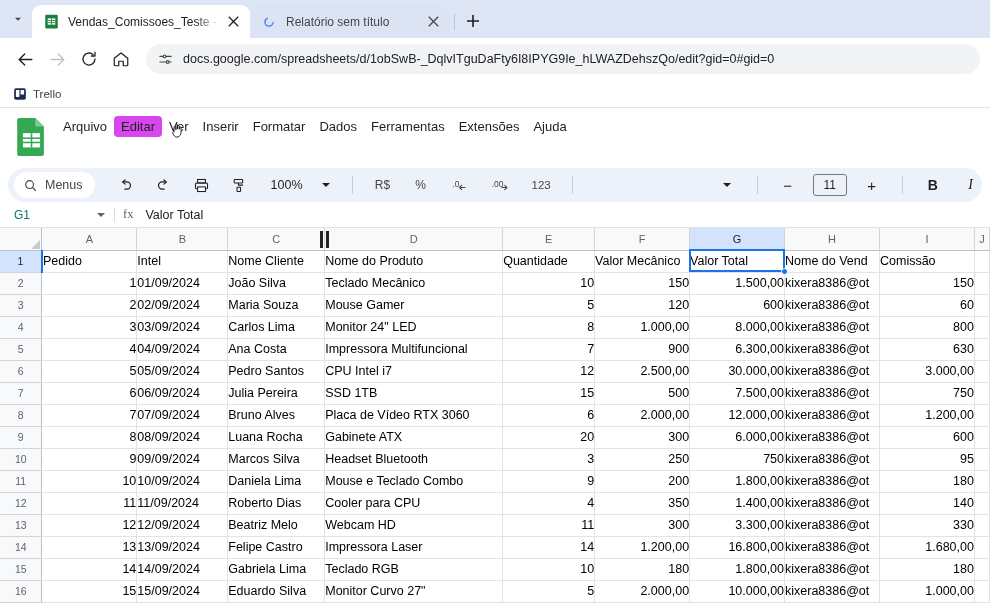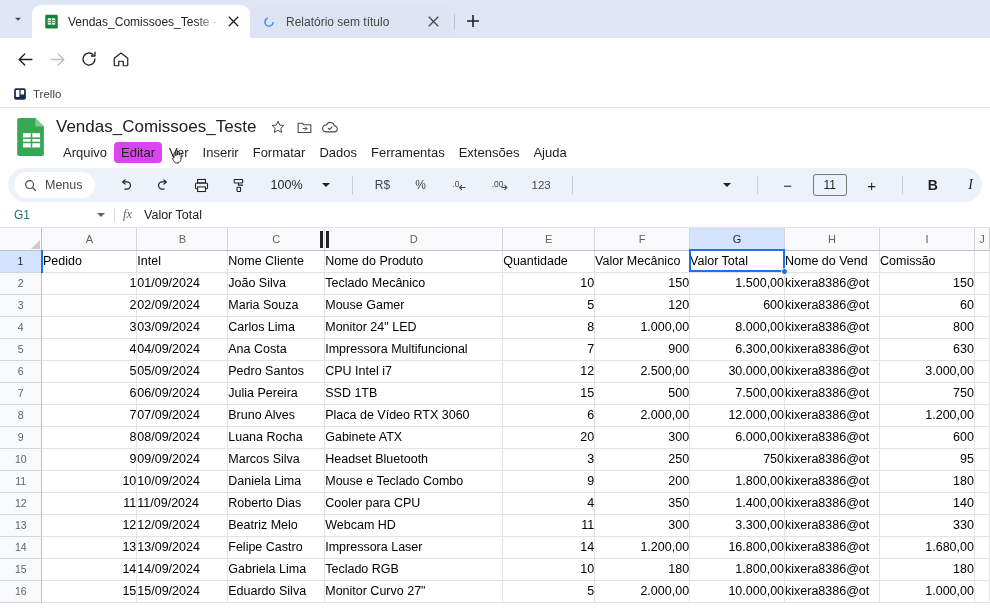--- a/index.html
+++ b/index.html
@@ -216,21 +216,21 @@
     padding-left: 6px;
   }
   .namebox {
     width: 84px;
     font-size: 12px;
     color: #0f766e;
     padding-left: 8px;
   }
   .namebox-arrow { width: 22px; display: flex; justify-content: center; }
   .fx-sep { width: 1px; height: 14px; background: #dadce0; margin: 0 8px 0 2px; }
-  .fx-label { font-size: 12.5px; font-style: italic; color: #5f6368; font-family: "Liberation Serif", serif; }
+  .fx-label { font-size: 12.5px; color: #5f6368; font-family: "Liberation Serif", serif; }
   .formula-value { font-size: 12.5px; color: #202124; padding-left: 12px; }
 
   
   .grid-wrap { position: relative; background: #ffffff; }
   table.grid { border-collapse: collapse; table-layout: fixed; }
   table.grid td, table.grid th { padding: 0; margin: 0; }
 
   .corner-cell {
     width: 42px; height: 22px;
     background: #f8f9fa;
@@ -389,20 +389,30 @@
         <path d="M20 12a8 8 0 1 1-2.6-5.9" stroke="#1f1f1f" stroke-width="1.7" fill="none" stroke-linecap="round"></path>
         <path d="M20 3v5h-5" stroke="#1f1f1f" stroke-width="1.7" fill="none" stroke-linecap="round" stroke-linejoin="round"></path>
       </svg>
   </div>
   <div class="nav-btn">
     <svg width="18" height="18" viewBox="0 0 24 24">
         <path d="M3 11l9-7 9 7v9a1 1 0 0 1-1 1h-5v-6H9v6H4a1 1 0 0 1-1-1z" stroke="#1f1f1f" stroke-width="1.6" fill="none" stroke-linejoin="round"></path>
       </svg>
   </div>
 
+  <div class="omnibox">
+    <span style="flex:0 0 auto;display:flex;">
+      <svg width="15" height="15" viewBox="0 0 24 24">
+        <path d="M3 7h5M13 7h8M3 16h10M18 16h3" stroke="#444746" stroke-width="1.7" stroke-linecap="round"></path>
+        <circle cx="10.5" cy="7" r="2.2" fill="none" stroke="#444746" stroke-width="1.7"></circle>
+        <circle cx="15.5" cy="16" r="2.2" fill="none" stroke="#444746" stroke-width="1.7"></circle>
+      </svg>
+    </span>
+    <span class="omnibox-url">docs.google.com/spreadsheets/d/1obSwB-_DqlvITguDaFty6I8IPYG9Ie_hLWAZDehszQo/edit?gid=0#gid=0</span>
+  </div>
 </div>
 
 <div class="bookmarks-bar">
   <div class="bookmark">
     <span style="display:flex;">
       <svg width="14" height="14" viewBox="0 0 24 24">
         <rect x="2" y="2" width="20" height="20" rx="3" fill="#1b2b50"></rect>
         <rect x="5" y="5" width="6" height="12" rx="1" fill="#ffffff"></rect>
         <rect x="13" y="5" width="6" height="8" rx="1" fill="#ffffff"></rect>
       </svg>
@@ -419,40 +429,20 @@
         <path d="M3 2h17l9 9v29a2 2 0 0 1-2 2H3a2 2 0 0 1-2-2V4a2 2 0 0 1 2-2z" fill="#34a853"></path>
         <path d="M20 2l9 9h-9z" fill="#81c995"></path>
         <rect x="7" y="18" width="18" height="15" fill="#ffffff"></rect>
         <rect x="7" y="22.5" width="18" height="1.6" fill="#34a853"></rect>
         <rect x="7" y="27" width="18" height="1.6" fill="#34a853"></rect>
         <rect x="15.2" y="18" width="1.6" height="15" fill="#34a853"></rect>
       </svg>
     </div>
 
     <div class="doc-meta">
-      <div class="doc-title-row">
-        <span class="doc-title">Vendas_Comissoes_Teste</span>
-        <span class="title-icon">
-          <svg width="16" height="16" viewBox="0 0 24 24">
-              <path d="M12 3.5l2.6 5.6 6.1.7-4.5 4.2 1.2 6-5.4-3-5.4 3 1.2-6L3.3 9.8l6.1-.7z" fill="none" stroke="#444746" stroke-width="1.5" stroke-linejoin="round"></path>
-            </svg>
-        </span>
-        <span class="title-icon">
-          <svg width="17" height="17" viewBox="0 0 24 24">
-            <path d="M3 6h6l2 2h10v11H3z" fill="none" stroke="#444746" stroke-width="1.5" stroke-linejoin="round"></path>
-            <path d="M15 13.5h-5M13 11l2.5 2.5L13 16" stroke="#444746" stroke-width="1.4" fill="none" stroke-linecap="round" stroke-linejoin="round"></path>
-          </svg>
-        </span>
-        <span class="title-icon">
-          <svg width="18" height="18" viewBox="0 0 24 24">
-            <path d="M6.5 18.5h11a4 4 0 0 0 .4-8 5.6 5.6 0 0 0-10.7-1.2A3.8 3.8 0 0 0 6.5 18.5z" fill="none" stroke="#444746" stroke-width="1.4" stroke-linejoin="round"></path>
-            <path d="M9.6 13.6l1.8 1.8 3.3-3.6" stroke="#444746" stroke-width="1.4" fill="none" stroke-linecap="round" stroke-linejoin="round"></path>
-          </svg>
-        </span>
-      </div>
 
       <div class="menu-row">
         <span class="menu-item">Arquivo</span>
         <span class="menu-item hovered">Editar</span>
         <span class="menu-item">Ver</span>
         <span class="menu-item">Inserir</span>
         <span class="menu-item">Formatar</span>
         <span class="menu-item">Dados</span>
         <span class="menu-item">Ferramentas</span>
         <span class="menu-item">Extensões</span>

